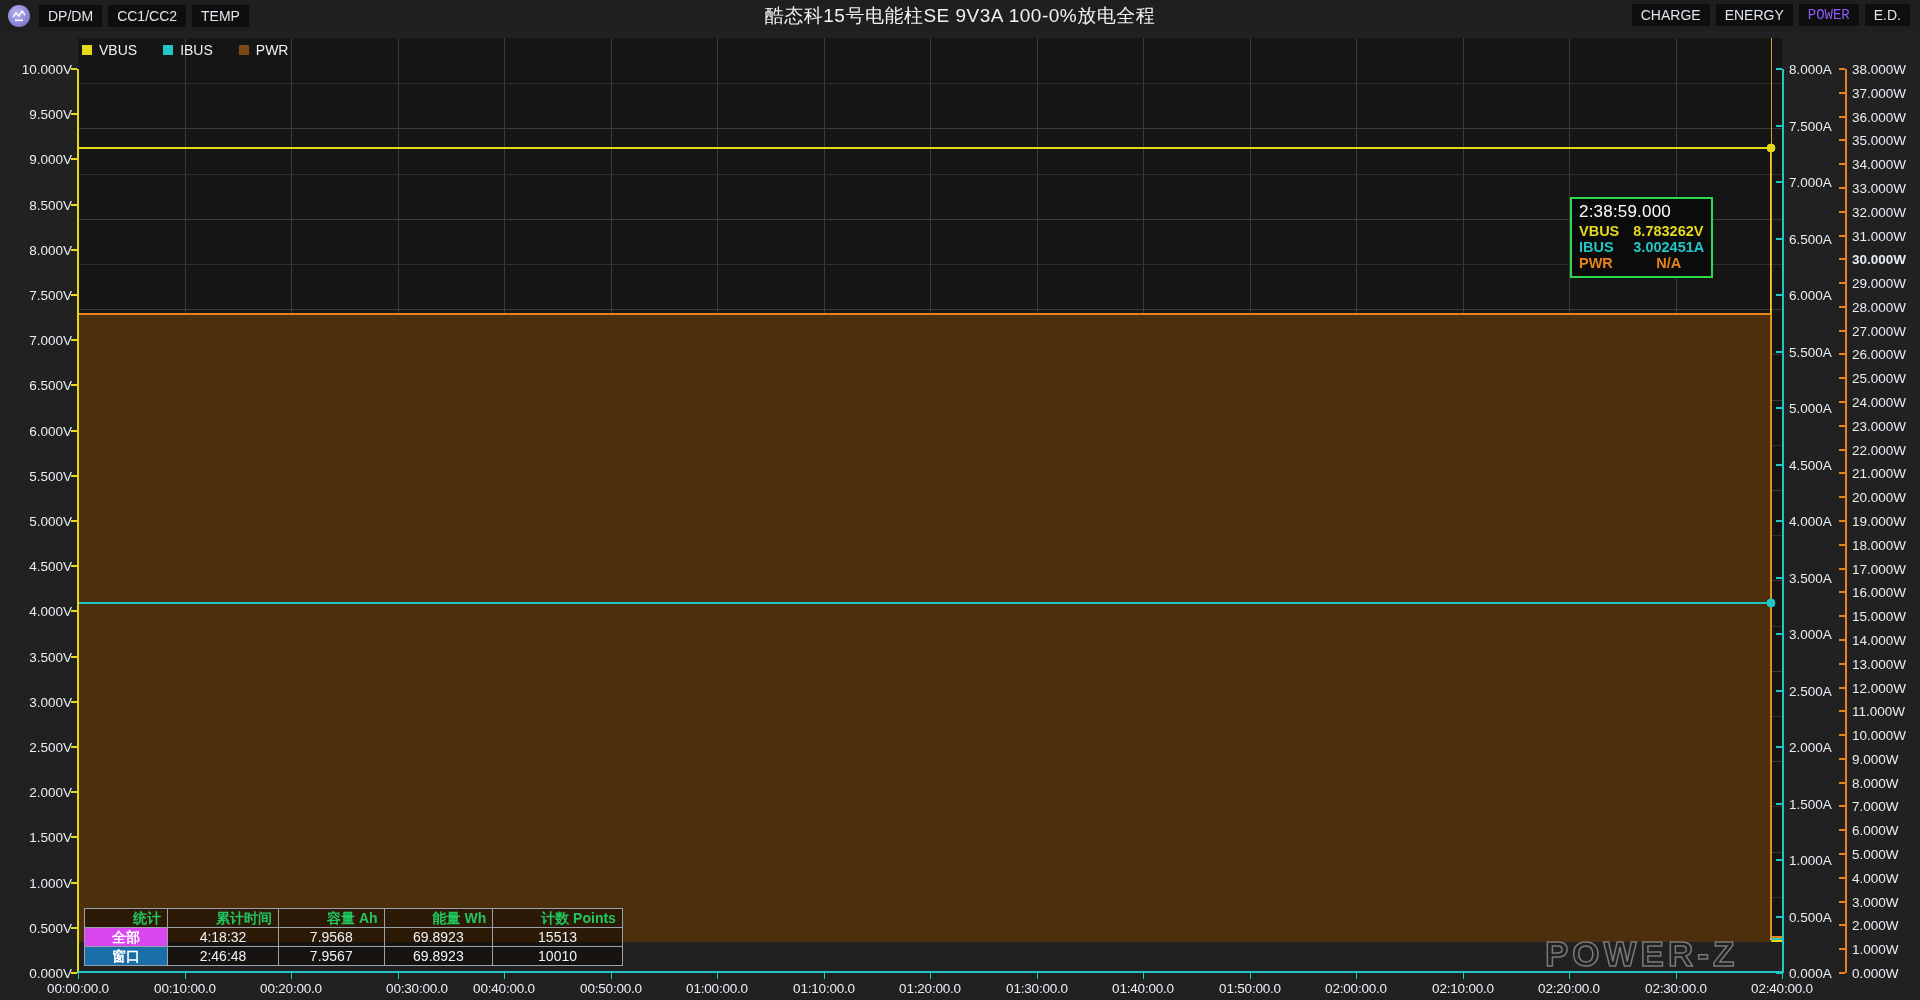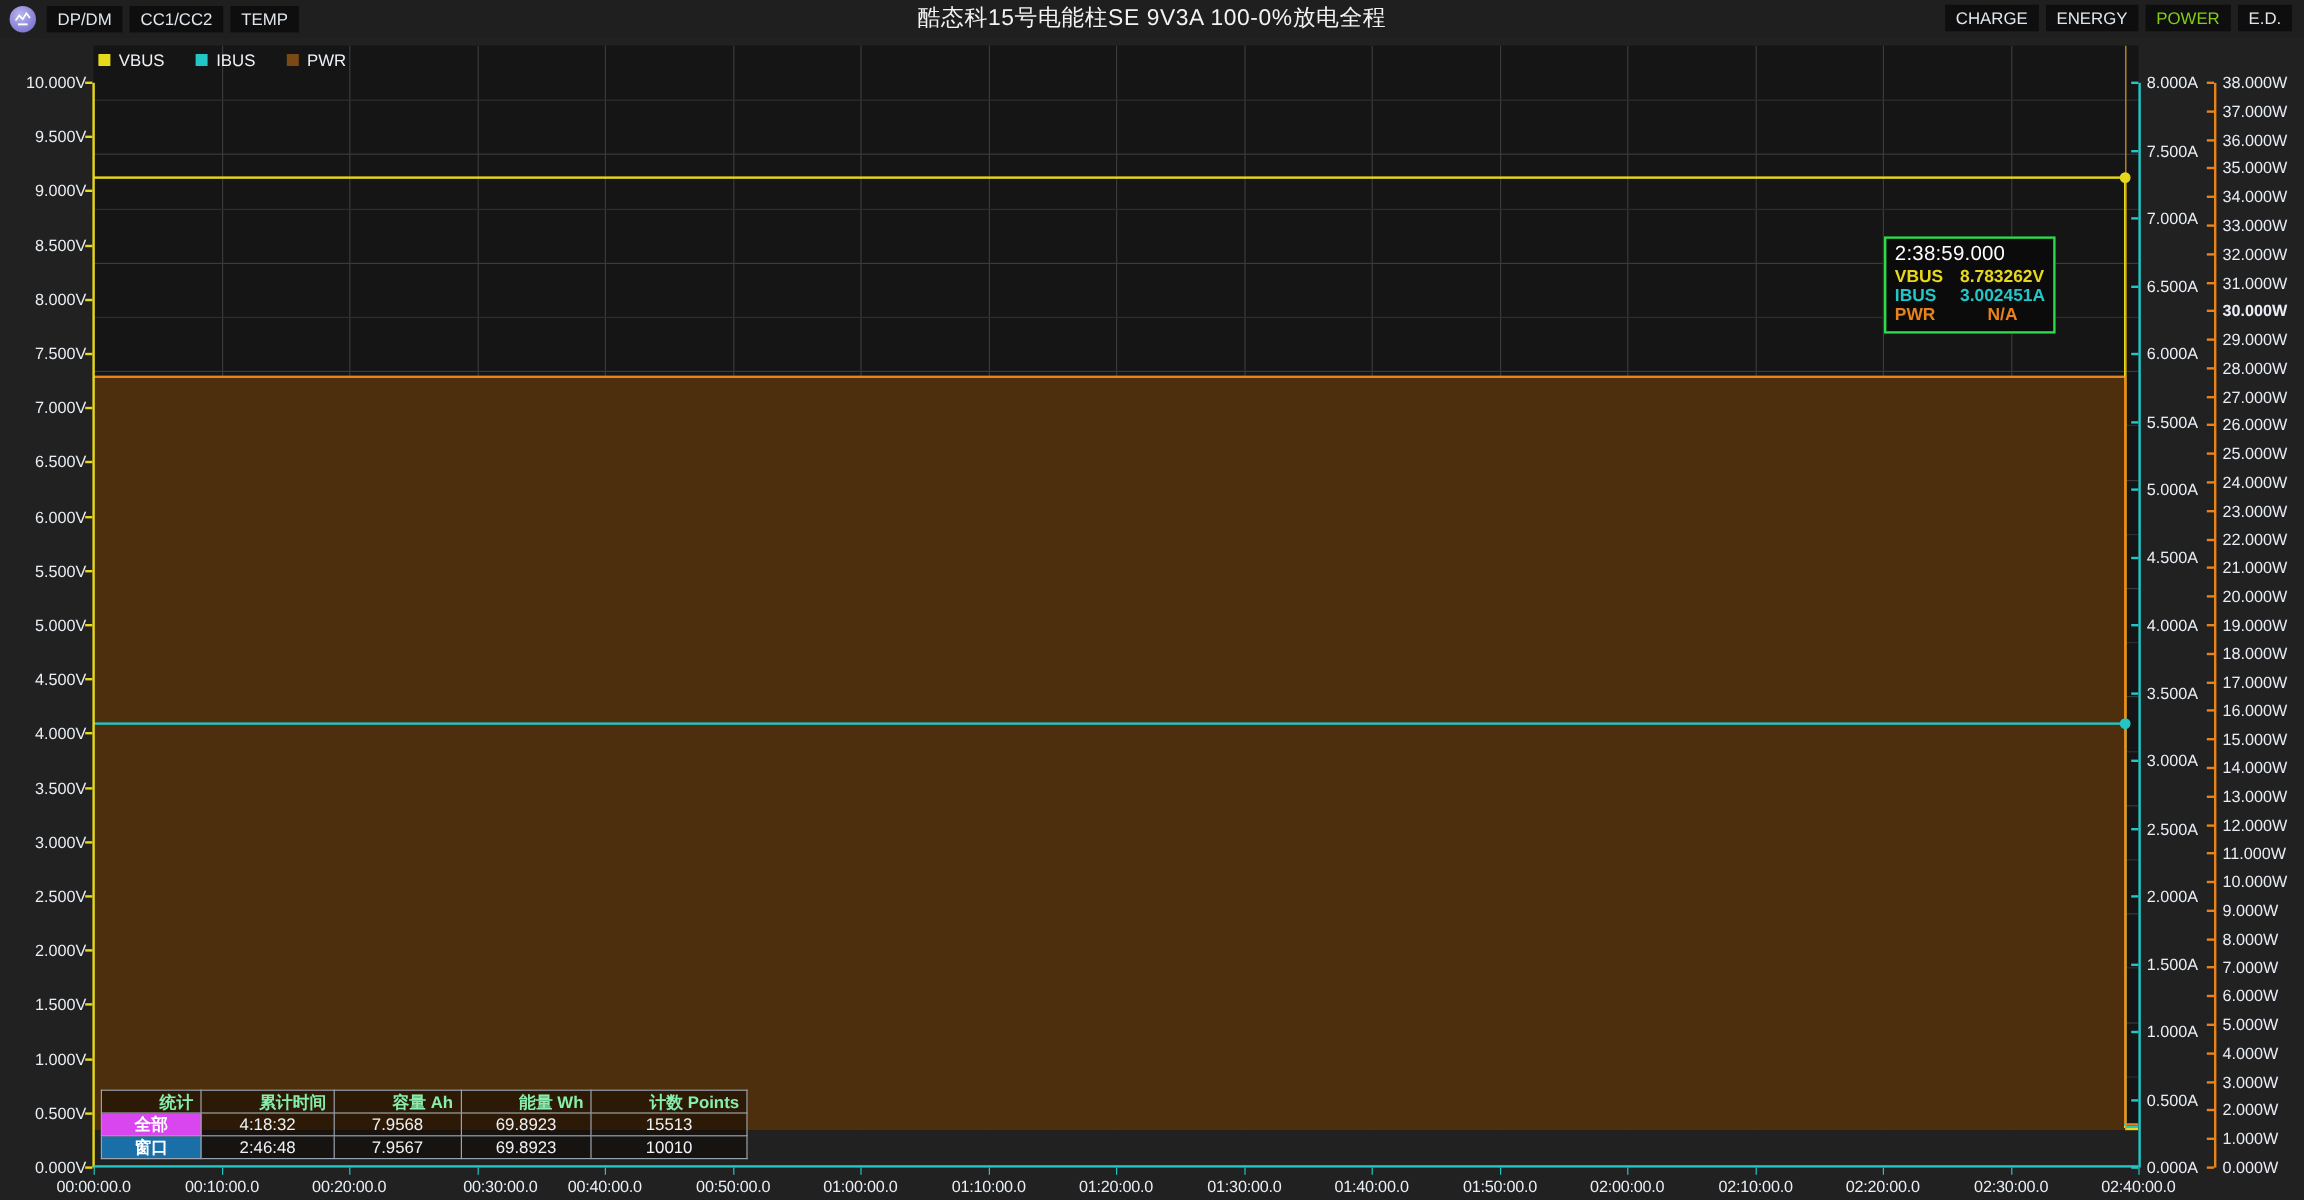--- a/index.html
+++ b/index.html
@@ -29,21 +29,21 @@
     color: #dfe6ee;
     font-size: 14px;
     height: 22px;
     line-height: 22px;
     padding: 0 9px;
     margin-right: 6px;
     white-space: nowrap;
     flex: 0 0 auto;
     text-align: center;
   }
-  .tabbtn.accent { color: #84cc16; }
+  .tabbtn.accent { color: #8b5cf6; font-family: Liberation Mono, monospace; }
   #title {
     position: absolute; left: 0; top: 0; width: 1920px; height: 31px;
     line-height: 31px; text-align: center;
     color: #f2f2f2; font-size: 19px; letter-spacing: 0.5px;
     pointer-events: none;
   }
   #rightbtns {
     position: absolute; right: 4px; top: 4px;
     display: flex; align-items: center;
   }
@@ -165,21 +165,21 @@
   }
   #stats td, #stats th {
     border: 1px solid #9aa2ad;
     padding: 1px 6px;
     font-weight: normal;
     text-align: center;
     white-space: nowrap;
     line-height: 16px;
   }
   #stats th { font-weight: bold; }
-  #stats .hdr-row th { color: #86efac; padding-left: 48px; }
+  #stats .hdr-row th { color: #22c55e; padding-left: 48px; }
   #stats .rowlabel { font-weight: bold; color: #ffffff; }
   #stats .rl-all { background: #d946ef; }
   #stats .rl-win { background: #1a6fa8; }
 
   
   #watermark {
     position: absolute; left: 1545px; top: 903px;
     font-size: 35px; font-weight: bold; letter-spacing: 4px;
     color: transparent;
     -webkit-text-stroke: 1.5px #7a7a7a;
@@ -528,13 +528,14 @@
       <tr>
         <td class="rowlabel rl-win">窗口</td>
         <td>2:46:48</td>
         <td>7.9567</td>
         <td>69.8923</td>
         <td>10010</td>
       </tr>
     </tbody>
   </table>
 
+  <div id="watermark">POWER-Z</div>
 </div>
 
 </body></html>

